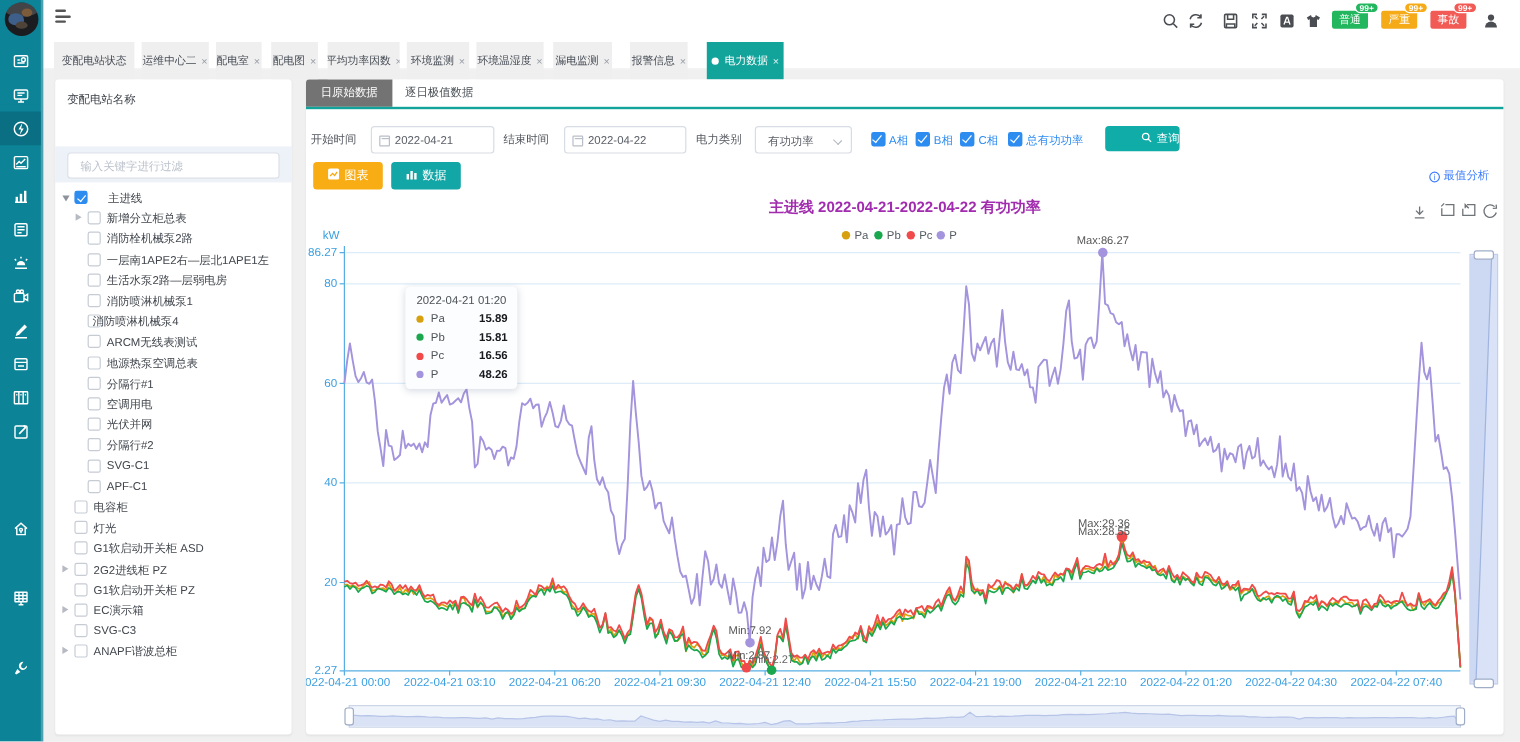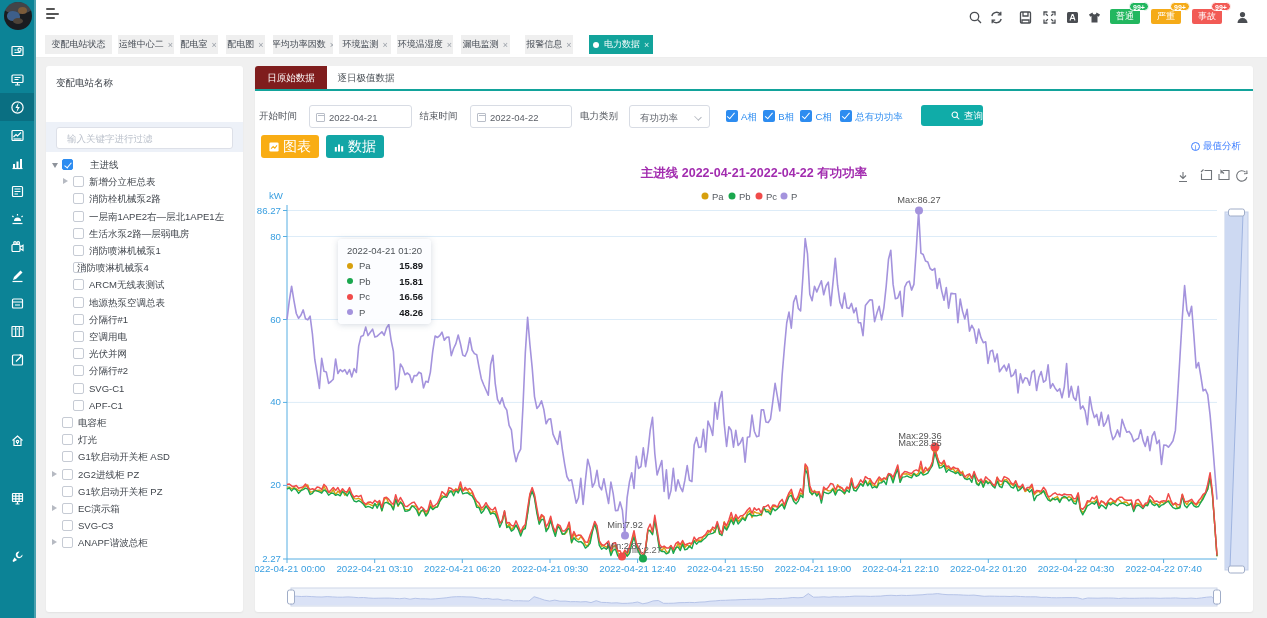--- a/index.html
+++ b/index.html
@@ -14,21 +14,21 @@
 #logo .b3{position:absolute;left:9px;top:16px;width:10px;height:6px;background:#4e4338;border-radius:50%}
 #logo .sh{position:absolute;left:0;top:0;width:28px;height:12px;background:rgba(255,255,255,.18);border-radius:50%}
 #header{position:absolute;left:36px;top:0;width:1231px;height:30px;background:#fff;z-index:4}
 #burger{position:absolute;left:10px;top:7px;width:13px;height:13px}
 #burger div{position:absolute;left:0;height:2px;background:#555;border-radius:1px}
 #htitle{position:absolute;left:35px;top:3px;font-size:17px;color:#21a29c;letter-spacing:0.2px;white-space:nowrap}
 .hic{position:absolute;top:8px;width:15px;height:15px}
 .hbtn{position:absolute;top:9px;height:15px;border-radius:2px;color:#fff;font-size:9px;line-height:15px;text-align:center;width:30px}
 .hbadge{position:absolute;top:2px;height:9px;line-height:9px;border-radius:5px;border:1px solid #fff;color:#fff;font-size:7px;padding:0 3px;font-weight:bold}
 #tabbar{position:absolute;left:36px;top:30px;width:1231px;height:28px;background:#fff;border-bottom:1px solid #ededed;z-index:4}
-.ttab{position:absolute;top:5px;height:19px;background:#efefef;color:#464c55;font-size:9px;white-space:nowrap;display:flex;align-items:center;justify-content:center;overflow:hidden}
+.ttab{position:absolute;top:5px;height:31px;background:#efefef;color:#464c55;font-size:9px;white-space:nowrap;display:flex;align-items:center;justify-content:center;overflow:hidden}
 .ttab .x{color:#9aa0a8;font-size:9px;margin-left:4px}
 .ttab.act{background:#12a39b;color:#fff}
 .ttab.act .x{color:#d8f2f0}
 .ttab.act .dot{display:inline-block;width:6px;height:6px;border-radius:50%;background:#fff;margin-right:5px;vertical-align:1px}
 #leftcard{position:absolute;left:46px;top:66px;width:197px;height:546px;background:#fff;border-radius:3px;box-shadow:0 1px 2px rgba(0,0,0,.06);z-index:3}
 #lc-label{position:absolute;left:10px;top:11px;font-size:9.5px;color:#3c4148}
 #lc-select{position:absolute;left:10px;top:28px;width:177px;height:22px;border:1px solid #d9dde4;border-radius:3px;background:#fff}
 #lc-select .txt{position:absolute;left:9px;top:5px;font-size:9.5px;color:#45494f}
 #lc-select .btn{position:absolute;right:0;top:0;width:40px;height:20px;background:#f3f5f8;border-left:1px solid #d9dde4;border-radius:0 3px 3px 0}
 #lc-band{position:absolute;left:0;top:56px;width:197px;height:30px;background:#edf1f8}
@@ -37,35 +37,35 @@
 #tree{position:absolute;left:0;top:90px;width:197px}
 .trow{position:absolute;height:17px;width:197px}
 .trow .car{position:absolute;top:5px;width:0;height:0;border-top:3.5px solid transparent;border-bottom:3.5px solid transparent;border-left:5px solid #b6bac2}
 .trow .card{position:absolute;top:6.5px;width:0;height:0;border-left:3.5px solid transparent;border-right:3.5px solid transparent;border-top:5px solid #8e939b}
 .trow .cb{position:absolute;top:3px;width:11px;height:11px;border:1px solid #c6cbd4;border-radius:2px;background:#fff}
 .trow .cb.on{background:#2d8cf0;border-color:#2d8cf0}
 .trow .cb.on:after{content:"";position:absolute;left:3px;top:0.5px;width:3px;height:6px;border:solid #fff;border-width:0 1.6px 1.6px 0;transform:rotate(40deg)}
 .trow .lb{position:absolute;top:3px;font-size:9.5px;color:#41464d;white-space:nowrap}
 #maincard{position:absolute;left:255px;top:65.5px;width:998px;height:546.5px;background:#fff;border-radius:3px;box-shadow:0 1px 2px rgba(0,0,0,.06);overflow:hidden;z-index:2}
 .mtab{position:absolute;top:0;height:23.5px;line-height:23.5px;font-size:9.5px;text-align:center}
-#mtab1{left:0;width:72px;background:#7f1d1d;color:#fff}
+#mtab1{left:0;width:72px;background:#737373;color:#fff}
 #mtab2{left:72px;width:78px;color:#4a5056}
 #mtabline{position:absolute;left:0;top:23.5px;width:998px;height:2px;background:#12a39b}
 .flabel{position:absolute;top:44.5px;font-size:9.5px;color:#53575e}
 .finput{position:absolute;top:39.5px;height:23px;border:1px solid #d8dce4;border-radius:3px;background:#fff;font-size:9.5px;color:#5a5e66}
 .finput .cal{position:absolute;top:6.5px;left:6px;width:9px;height:9px;border:1px solid #b9bec8;border-radius:1px}
 .finput .cal:before{content:"";position:absolute;left:1px;top:1.5px;width:7px;height:1px;background:#b9bec8}
 .finput .txt{position:absolute;left:19px;top:5.5px}
 .fsel .txt{left:10px}
 .fsel .chev{position:absolute;right:8px;top:8px;width:6px;height:6px;border-right:1.3px solid #b4b8c0;border-bottom:1.3px solid #b4b8c0;transform:rotate(45deg) scale(1,.8)}
 .fcb{position:absolute;top:44.5px;width:12px;height:12px;background:#2d8cf0;border-radius:2px}
 .fcb:after{content:"";position:absolute;left:3.5px;top:1px;width:3px;height:6.5px;border:solid #fff;border-width:0 1.6px 1.6px 0;transform:rotate(40deg)}
 .fcblb{position:absolute;top:45.5px;font-size:9.5px;color:#2d8cf0}
 #qbtn{position:absolute;left:666px;top:39px;width:62px;height:21px;background:#10aca8;border-radius:3px;color:#fff;font-size:9.5px;text-align:right;line-height:21px}
-.bbtn{position:absolute;top:69.5px;width:58px;height:23px;border-radius:3px;color:#fff;font-size:14px;text-align:center;line-height:23px}
+.bbtn{position:absolute;top:69.5px;width:58px;height:23px;border-radius:3px;color:#fff;font-size:10px;text-align:center;line-height:23px}
 #btn-chart{left:6px;background:#f9ad14}
 #btn-data{left:71px;background:#12a6a6}
 #maxlink{position:absolute;left:936px;top:74.5px;font-size:9.5px;color:#3d7eff}
 #maxlink .i{display:inline-block;width:9px;height:9px;border:1px solid #3d7eff;border-radius:50%;font-size:7px;line-height:9px;text-align:center;vertical-align:-1px;margin-right:3px}
 #chart{position:absolute;left:0;top:94.5px;width:998px;height:452px}
 #tooltip{position:absolute;left:83px;top:173.5px;width:93px;height:85px;background:rgba(252,253,255,.97);border-radius:4px;box-shadow:0 1px 6px rgba(90,110,140,.25);z-index:6;font-size:9.5px}
 #tooltip .tt{position:absolute;left:9px;top:6px;color:#4e5358}
 .trw{position:absolute;left:9px;width:76px;height:14px}
 .trw i{position:absolute;left:0;top:3.5px;width:6px;height:6px;border-radius:50%}
 .trw b{position:absolute;right:0;top:1px;color:#17191c;font-size:9.5px}

